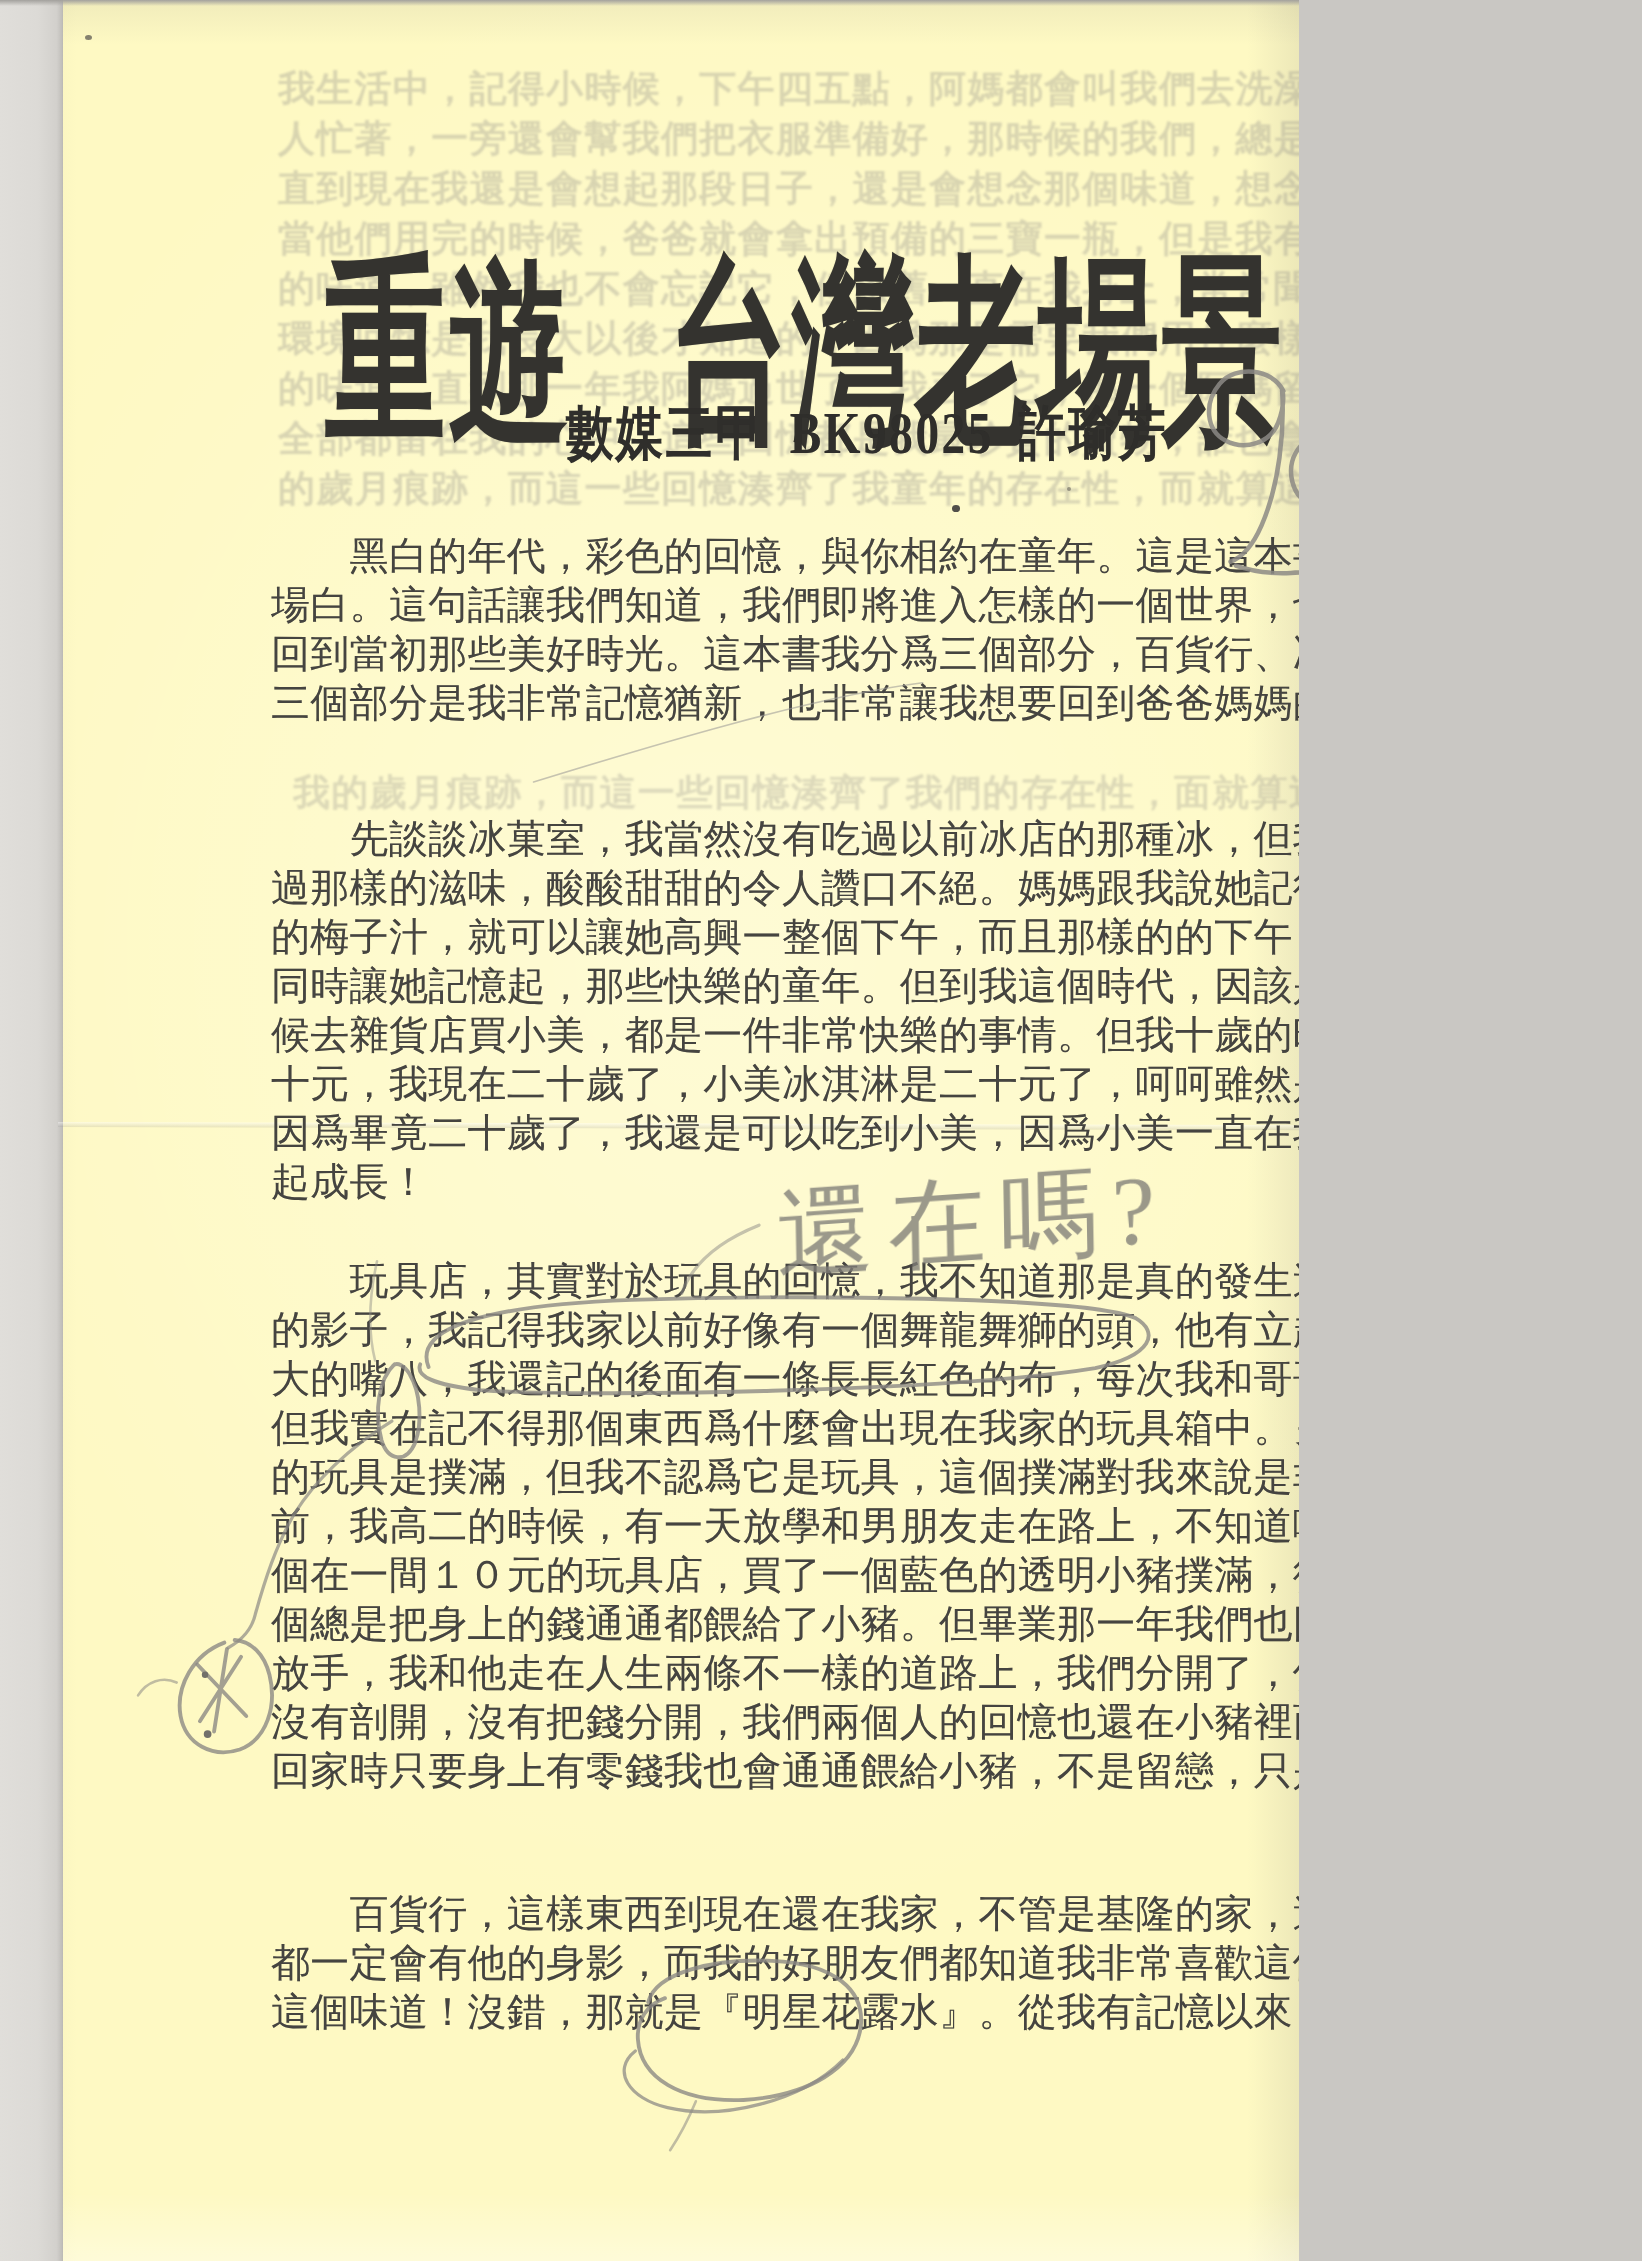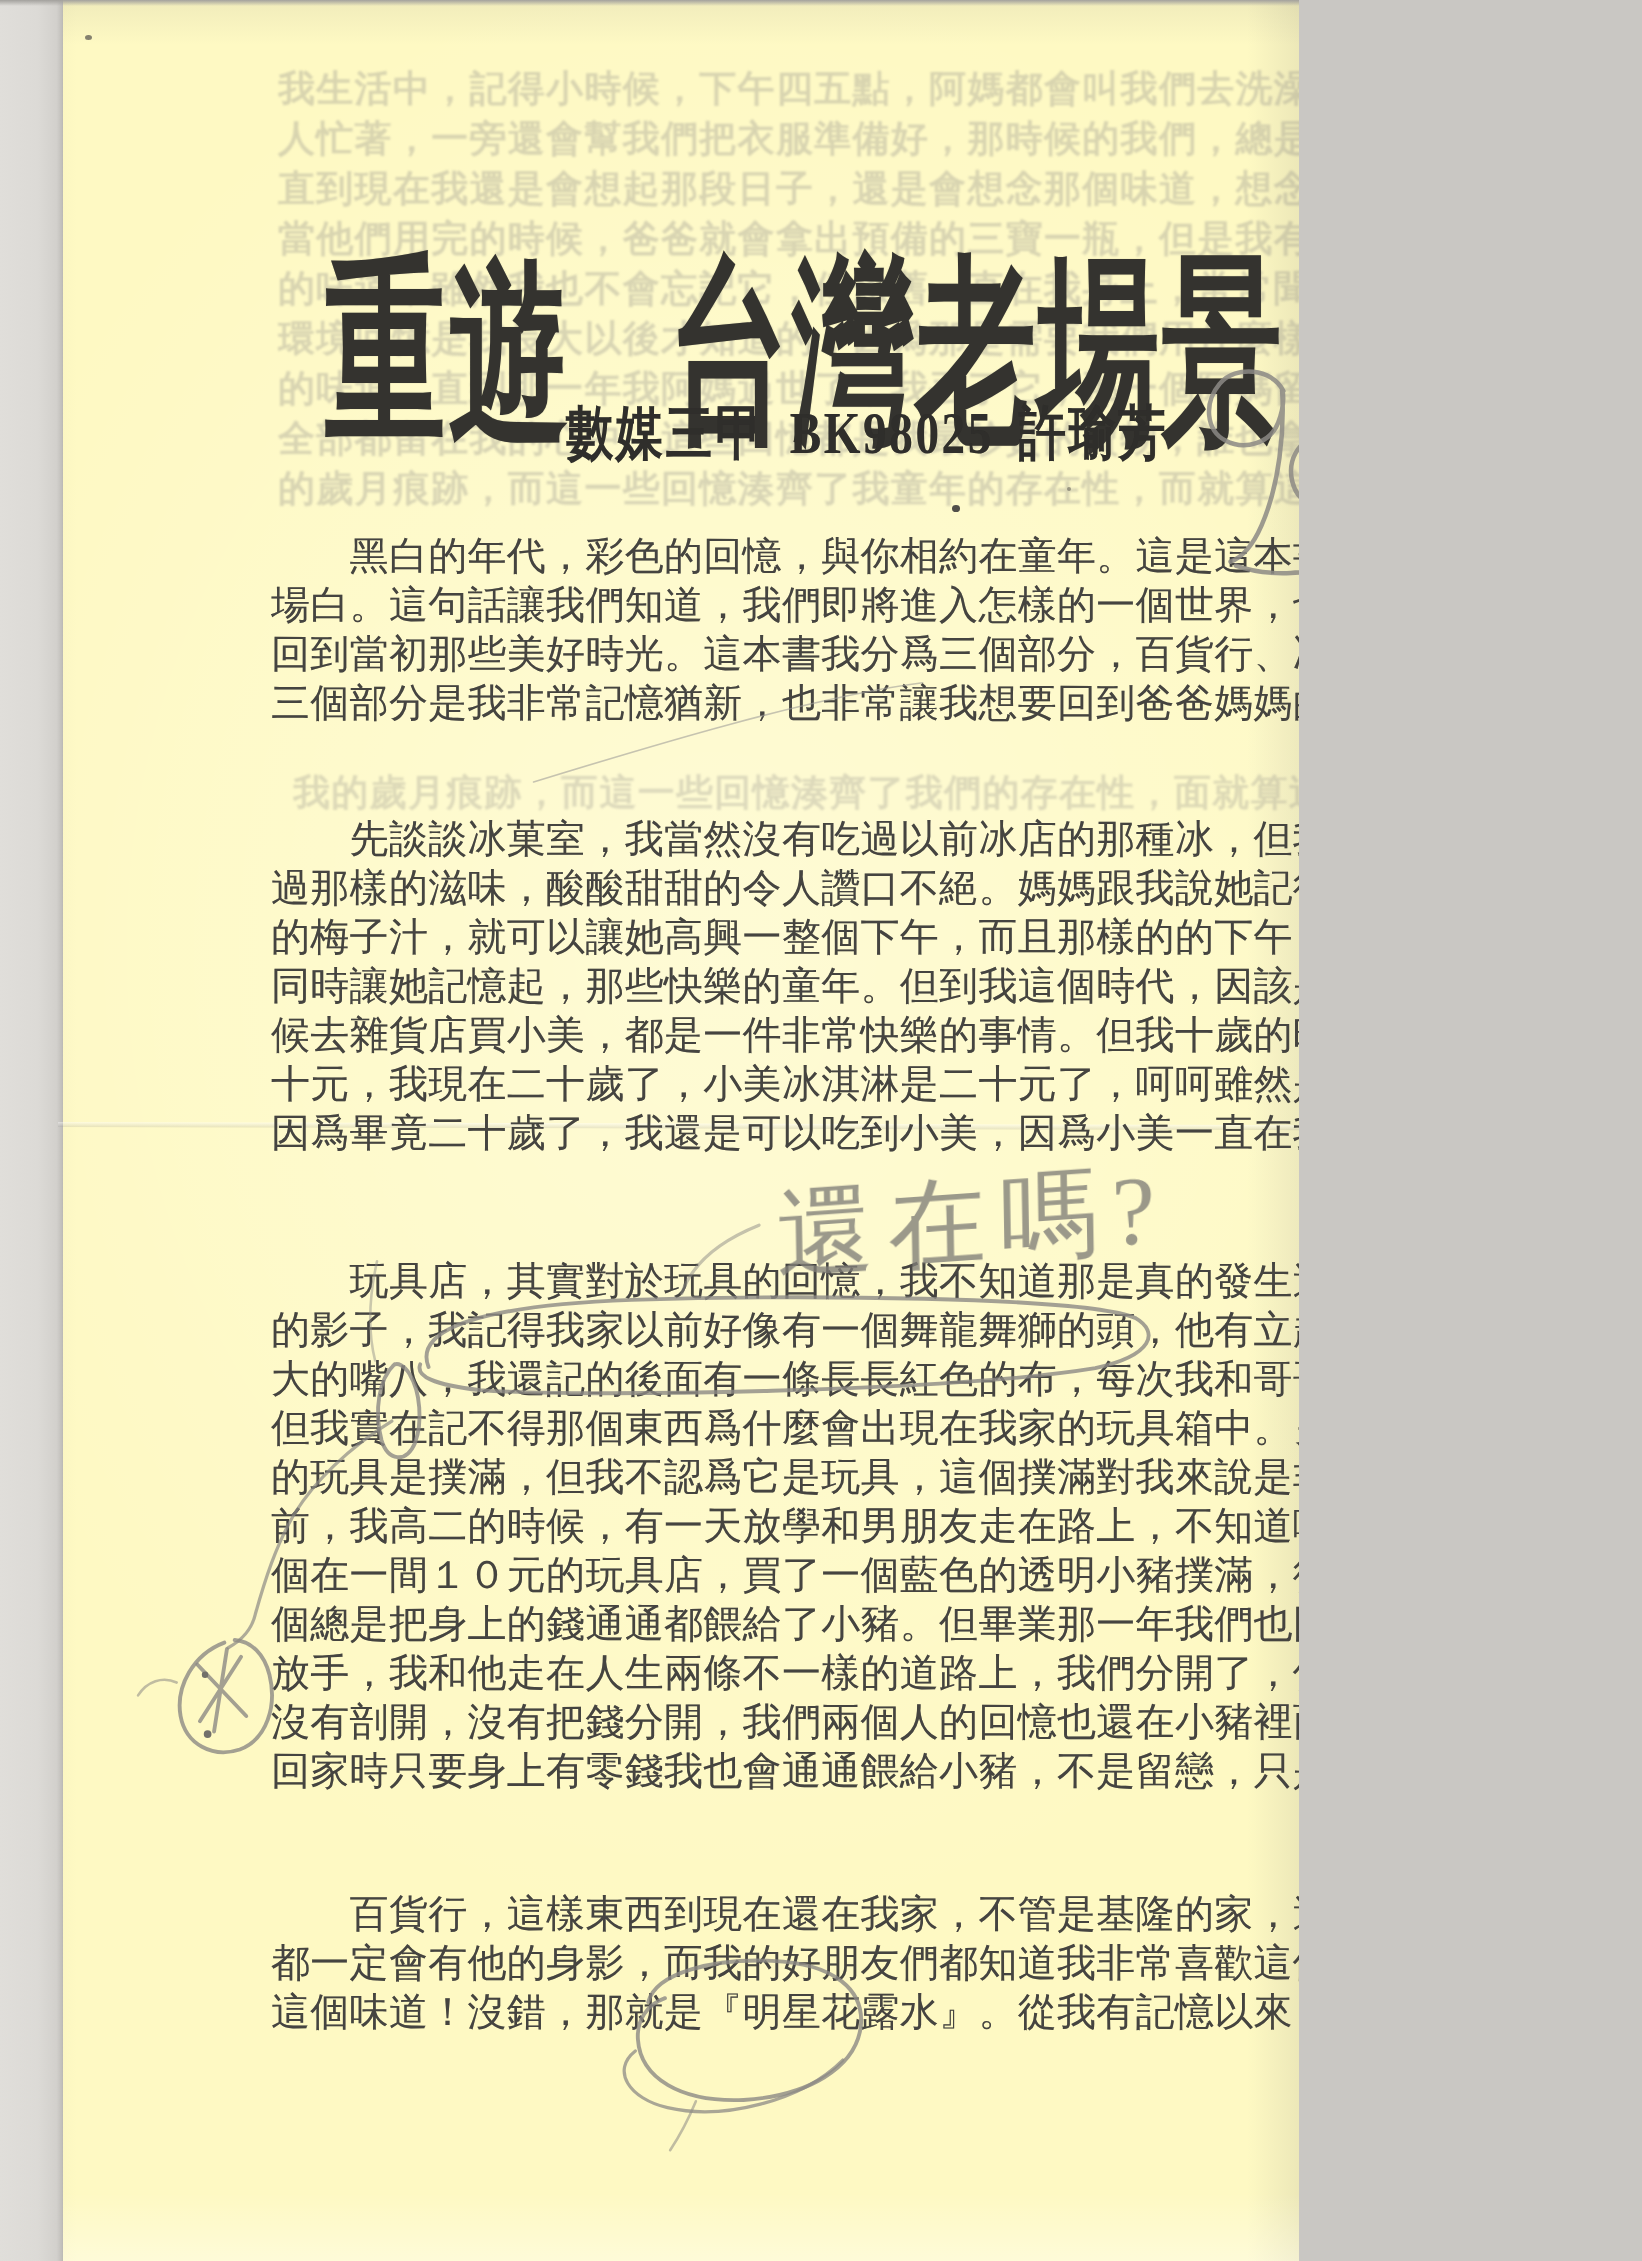--- a/index.html
+++ b/index.html
@@ -86,20 +86,21 @@
       <div class="line">三個部分是我非常記憶猶新，也非常讓我想要回到爸爸媽媽的小時候，因爲我相</div>
     </div>
   <div class="body-par p2">
       <div class="line">　　先談談冰菓室，我當然沒有吃過以前冰店的那種冰，但我記得我小時候有嚐</div>
       <div class="line">過那樣的滋味，酸酸甜甜的令人讚口不絕。媽媽跟我說她記得梅仔冰，幾滴酸酸</div>
       <div class="line">的梅子汁，就可以讓她高興一整個下午，而且那樣的的下午，如今依舊歷歷在目。</div>
       <div class="line">同時讓她記憶起，那些快樂的童年。但到我這個時代，因該是小美時代吧！小時</div>
       <div class="line">候去雜貨店買小美，都是一件非常快樂的事情。但我十歲的時候，小美冰淇淋是</div>
       <div class="line">十元，我現在二十歲了，小美冰淇淋是二十元了，呵呵雖然是漲價，但我很開心，</div>
       <div class="line">因爲畢竟二十歲了，我還是可以吃到小美，因爲小美一直在我的身邊、陪著我一</div>
+      <div class="line">起成長！</div>
     </div>
   <div class="body-par p3">
       <div class="line">　　玩具店，其實對於玩具的回憶，我不知道那是真的發生過還是那只是照片裡</div>
       <div class="line">的影子，我記得我家以前好像有一個舞龍舞獅的頭，他有立起來的耳多、也有大</div>
       <div class="line">大的嘴八，我還記的後面有一條長長紅色的布，每次我和哥哥都會拿那個來玩，</div>
       <div class="line">但我實在記不得那個東西爲什麼會出現在我家的玩具箱中。另一個令我非常懷念</div>
       <div class="line">的玩具是撲滿，但我不認爲它是玩具，這個撲滿對我來說是非常有回憶的。五年</div>
       <div class="line">前，我高二的時候，有一天放學和男朋友走在路上，不知道哪來的念頭，我們兩</div>
       <div class="line">個在一間１０元的玩具店，買了一個藍色的透明小豬撲滿，從那天開始，我們兩</div>
       <div class="line">個總是把身上的錢通通都餵給了小豬。但畢業那一年我們也因爲年輕，而選擇了</div>

